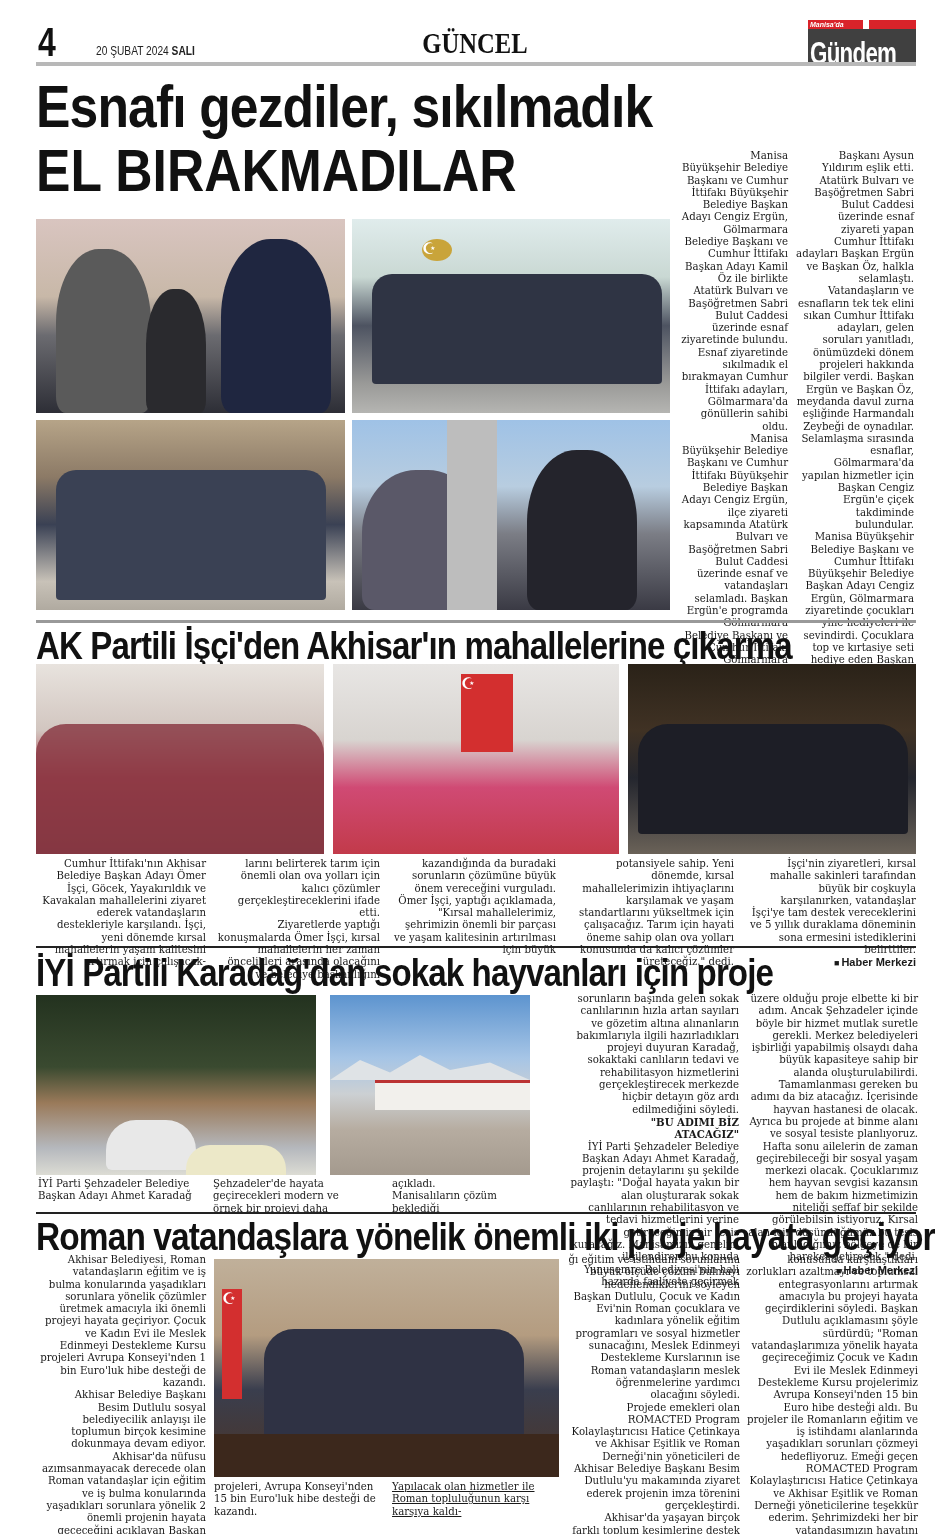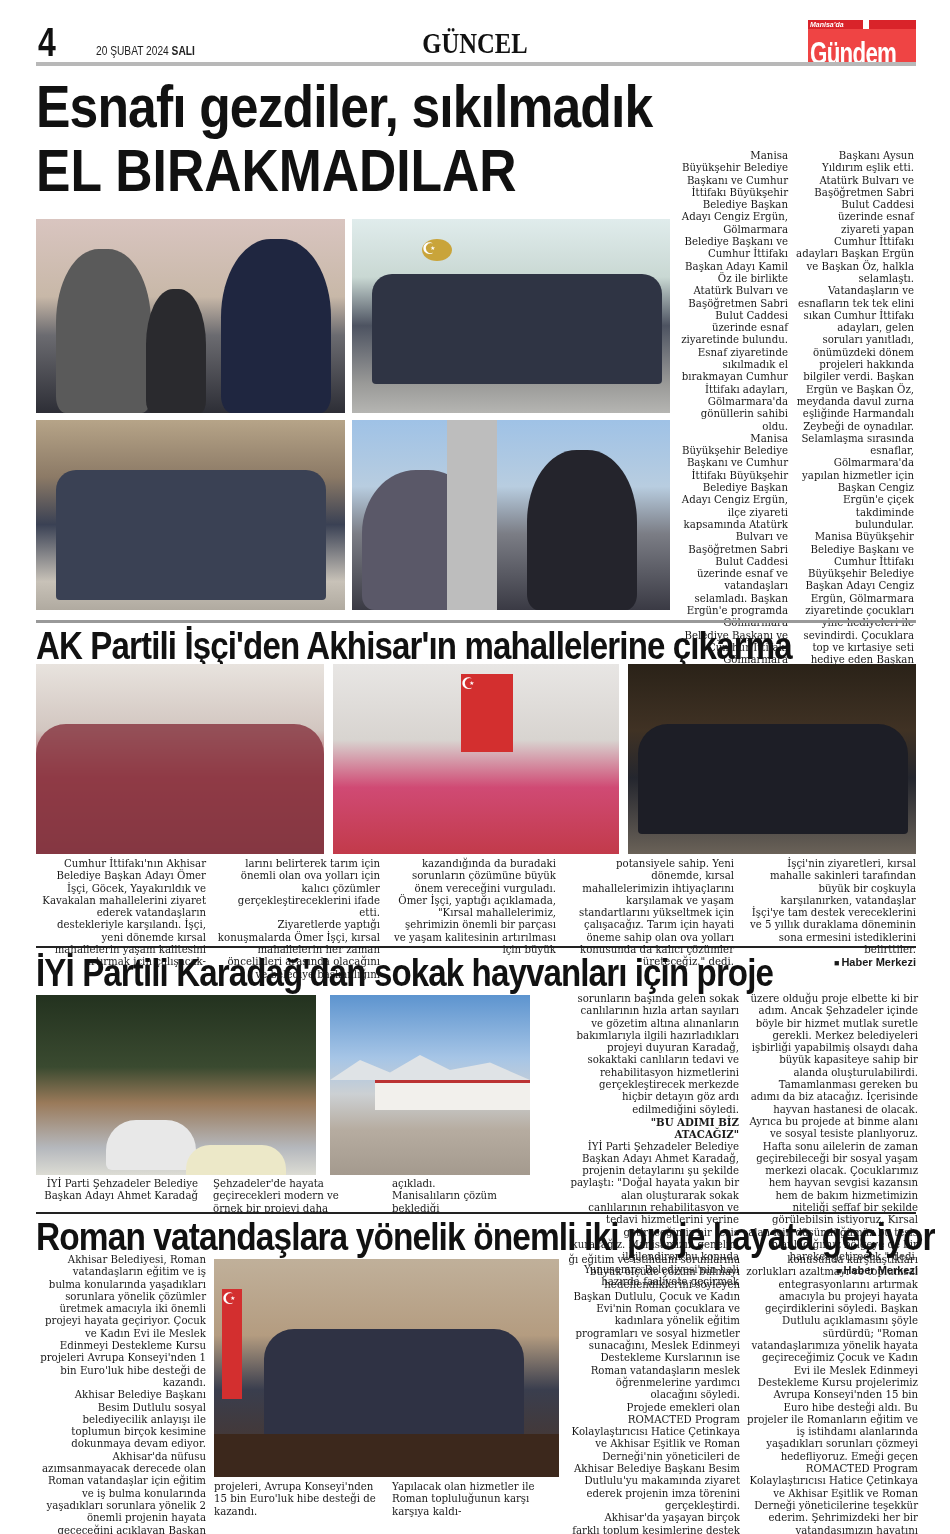--- a/index.html
+++ b/index.html
@@ -12,21 +12,21 @@
   .page-num { left: 38px; top: 22px; font-family: "Liberation Sans", sans-serif; font-weight: bold; font-size: 40px; line-height: 40px; color: #111; transform: scaleX(0.8); transform-origin: left; }
   .date { left: 96px; top: 44px; font-family: "Liberation Sans", sans-serif; font-size: 12px; line-height: 14px; color: #222; transform: scaleX(0.85); transform-origin: left; }
   .date b { font-weight: bold; }
   .section { left: 405px; top: 26px; width: 140px; text-align: center; font-family: "Liberation Serif", serif; font-weight: bold; font-size: 30px; line-height: 34px; transform: scaleX(0.82); }
   .header-rule { left: 36px; top: 62px; width: 880px; height: 4px; background: #b8b8b8; }
   .logo { left: 808px; top: 20px; width: 108px; height: 42px; }
   .logo .top-bar { position: absolute; top: 0; height: 9px; background: #d9232a; }
   .logo .bar-l { left: 0; width: 55px; }
   .logo .bar-r { left: 61px; width: 47px; }
   .logo .top-text { position: absolute; left: 2px; top: 0; font-family: "Liberation Sans", sans-serif; font-style: italic; font-weight: bold; font-size: 7px; line-height: 9px; color: #fff; }
-  .logo .body { position: absolute; top: 9px; left: 0; width: 108px; height: 33px; background: #ef4444; padding-left: 46px; }
+  .logo .body { position: absolute; top: 9px; left: 0; width: 108px; height: 33px; background: #404040; padding-left: 46px; }
   .logo .word { position: absolute; left: 2px; top: 8px; font-family: "Liberation Sans", sans-serif; font-weight: bold; font-size: 31px; line-height: 34px; color: #fff; letter-spacing: -1px; transform: scaleX(0.72); transform-origin: left; }
 
   
   .hl { font-family: "Liberation Sans", sans-serif; font-weight: bold; color: #111; white-space: nowrap; transform-origin: left top; }
   .hl1 { left: 36px; top: 76px; font-size: 60px; line-height: 62px; letter-spacing: -1px; transform: scaleX(0.86); }
   .hl2 { left: 36px; top: 140px; font-size: 60px; line-height: 62px; letter-spacing: 0px; transform: scaleX(0.86); }
   .hl3 { left: 36px; top: 625px; font-size: 38px; line-height: 42px; letter-spacing: -1px; transform: scaleX(0.87); }
   .hl4 { left: 36px; top: 952px; font-size: 38px; line-height: 42px; letter-spacing: -1px; transform: scaleX(0.87); }
   .hl5 { left: 36px; top: 1216px; font-size: 38px; line-height: 42px; letter-spacing: -1px; transform: scaleX(0.88); }
 
@@ -139,21 +139,21 @@
 <div class="abs hl hl4">İYİ Partili Karadağ'dan sokak hayvanları için proje</div>
 <div class="abs photo ph-park" style="left:36px;top:995px;width:280px;height:180px;">
   <div class="abs" style="left:70px;top:125px;width:90px;height:50px;background:#e8e8e8;border-radius:30px 30px 6px 6px;"></div>
   <div class="abs" style="left:150px;top:150px;width:100px;height:30px;background:#ece8c8;border-radius:24px 24px 0 0;"></div>
 </div>
 <div class="abs photo ph-stables" style="left:330px;top:995px;width:200px;height:180px;">
   <div class="abs" style="left:0;top:60px;width:200px;height:25px;background:#dfe3e6;clip-path:polygon(0 100%,15% 20%,30% 70%,45% 0,60% 60%,80% 30%,100% 100%);"></div>
   <div class="abs" style="left:45px;top:85px;width:155px;height:30px;background:#f2f0ec;border-top:3px solid #b33;"></div>
 </div>
 
-<div class="abs caption" style="left:38px;top:1178px;width:160px;text-align:right;">İYİ Parti Şehzadeler Belediye Başkan Adayı Ahmet Karadağ</div>
+<div class="abs caption" style="left:38px;top:1178px;width:160px;text-align:left;">İYİ Parti Şehzadeler Belediye Başkan Adayı Ahmet Karadağ</div>
 <div class="abs caption" style="left:213px;top:1178px;width:150px;">Şehzadeler'de hayata geçirecekleri modern ve örnek bir projeyi daha</div>
 <div class="abs caption" style="left:392px;top:1178px;width:140px;white-space:pre-line;">açıkladı.
 Manisalıların çözüm beklediği</div>
 
 <div class="abs col" style="left:569px;top:993px;width:170px;">
   <p style="text-indent:0">sorunların başında gelen sokak canlılarının hızla artan sayıları ve gözetim altına alınanların bakımlarıyla ilgili hazırladıkları projeyi duyuran Karadağ, sokaktaki canlıların tedavi ve rehabilitasyon hizmetlerini gerçekleştirecek merkezde hiçbir detayın göz ardı edilmediğini söyledi.</p>
   <p class="quote">"BU ADIMI BİZ ATACAĞIZ"</p>
   <p>İYİ Parti Şehzadeler Belediye Başkan Adayı Ahmet Karadağ, projenin detaylarını şu şekilde paylaştı: "Doğal hayata yakın bir alan oluşturarak sokak canlılarının rehabilitasyon ve tedavi hizmetlerini yerine getireceğimiz bir tesis kuracağız. Manisamızın genelini ilgilendiren bu konuda Yunusemre Belediyesi'nin hali hazırda faaliyete geçirmek</p>
 </div>
 <div class="abs col" style="left:748px;top:993px;width:170px;">
@@ -171,21 +171,21 @@
 
 </div>
 
 <div class="abs photo ph-office" style="left:214px;top:1259px;width:345px;height:218px;">
   <div class="flag" style="left:8px;top:30px;width:20px;height:110px;"></div>
   <div class="fig" style="left:50px;top:70px;width:260px;height:110px;background:#2f3244;border-radius:30px 30px 4px 4px;"></div>
   <div class="abs" style="left:0;top:175px;width:345px;height:43px;background:#3c281c;"></div>
 </div>
 
 <div class="abs caption" style="left:214px;top:1481px;width:165px;">projeleri, Avrupa Konseyi'nden 15 bin Euro'luk hibe desteği de kazandı.</div>
-<div class="abs caption" style="left:392px;top:1481px;width:165px;">Yapılacak olan hizmetler ile Roman topluluğunun karşı karşıya kaldı-</div>
+<div class="abs caption" style="left:392px;top:1481px;width:165px;text-decoration:underline;">Yapılacak olan hizmetler ile Roman topluluğunun karşı karşıya kaldı-</div>
 
 <div class="abs col" style="left:568px;top:1254px;width:172px;">
   <p style="text-indent:0">ğı eğitim ve istihdam sorunlarına büyük ölçüde çözüm bulmayı hedeflendiklerini söyleyen Başkan Dutlulu, Çocuk ve Kadın Evi'nin Roman çocuklara ve kadınlara yönelik eğitim programları ve sosyal hizmetler sunacağını, Meslek Edinmeyi Destekleme Kurslarının ise Roman vatandaşların meslek öğrenmelerine yardımcı olacağını söyledi.</p>
   <p>Projede emekleri olan ROMACTED Program Kolaylaştırıcısı Hatice Çetinkaya ve Akhisar Eşitlik ve Roman Derneği'nin yöneticileri de Akhisar Belediye Başkanı Besim Dutlulu'yu makamında ziyaret ederek projenin imza törenini gerçekleştirdi.</p>
   <p>Akhisar'da yaşayan birçok farklı toplum kesimlerine destek olduklarını belirten Akhisar Belediye Başkanı Besim Dutlulu, Roman vatandaşların eğitim ve iş bulma</p>
 </div>
 <div class="abs col" style="left:746px;top:1254px;width:172px;">
   <p style="text-indent:0">konusunda karşılaştıkları zorlukları azaltmayı ve toplumsal entegrasyonlarını artırmak amacıyla bu projeyi hayata geçirdiklerini söyledi. Başkan Dutlulu açıklamasını şöyle sürdürdü; "Roman vatandaşlarımıza yönelik hayata geçireceğimiz Çocuk ve Kadın Evi ile Meslek Edinmeyi Destekleme Kursu projelerimiz Avrupa Konseyi'nden 15 bin Euro hibe desteği aldı. Bu projeler ile Romanların eğitim ve iş istihdamı alanlarında yaşadıkları sorunları çözmeyi hedefliyoruz. Emeği geçen ROMACTED Program Kolaylaştırıcısı Hatice Çetinkaya ve Akhisar Eşitlik ve Roman Derneği yöneticilerine teşekkür ederim. Şehrimizdeki her bir vatandaşımızın hayatını kolaylaştırmak için tüm gücümüzle çalışmaya devam edeceğiz. Roman vatandaşlarımıza şimdiden hayırlı olsun" dedi.</p>
 
 </div>

